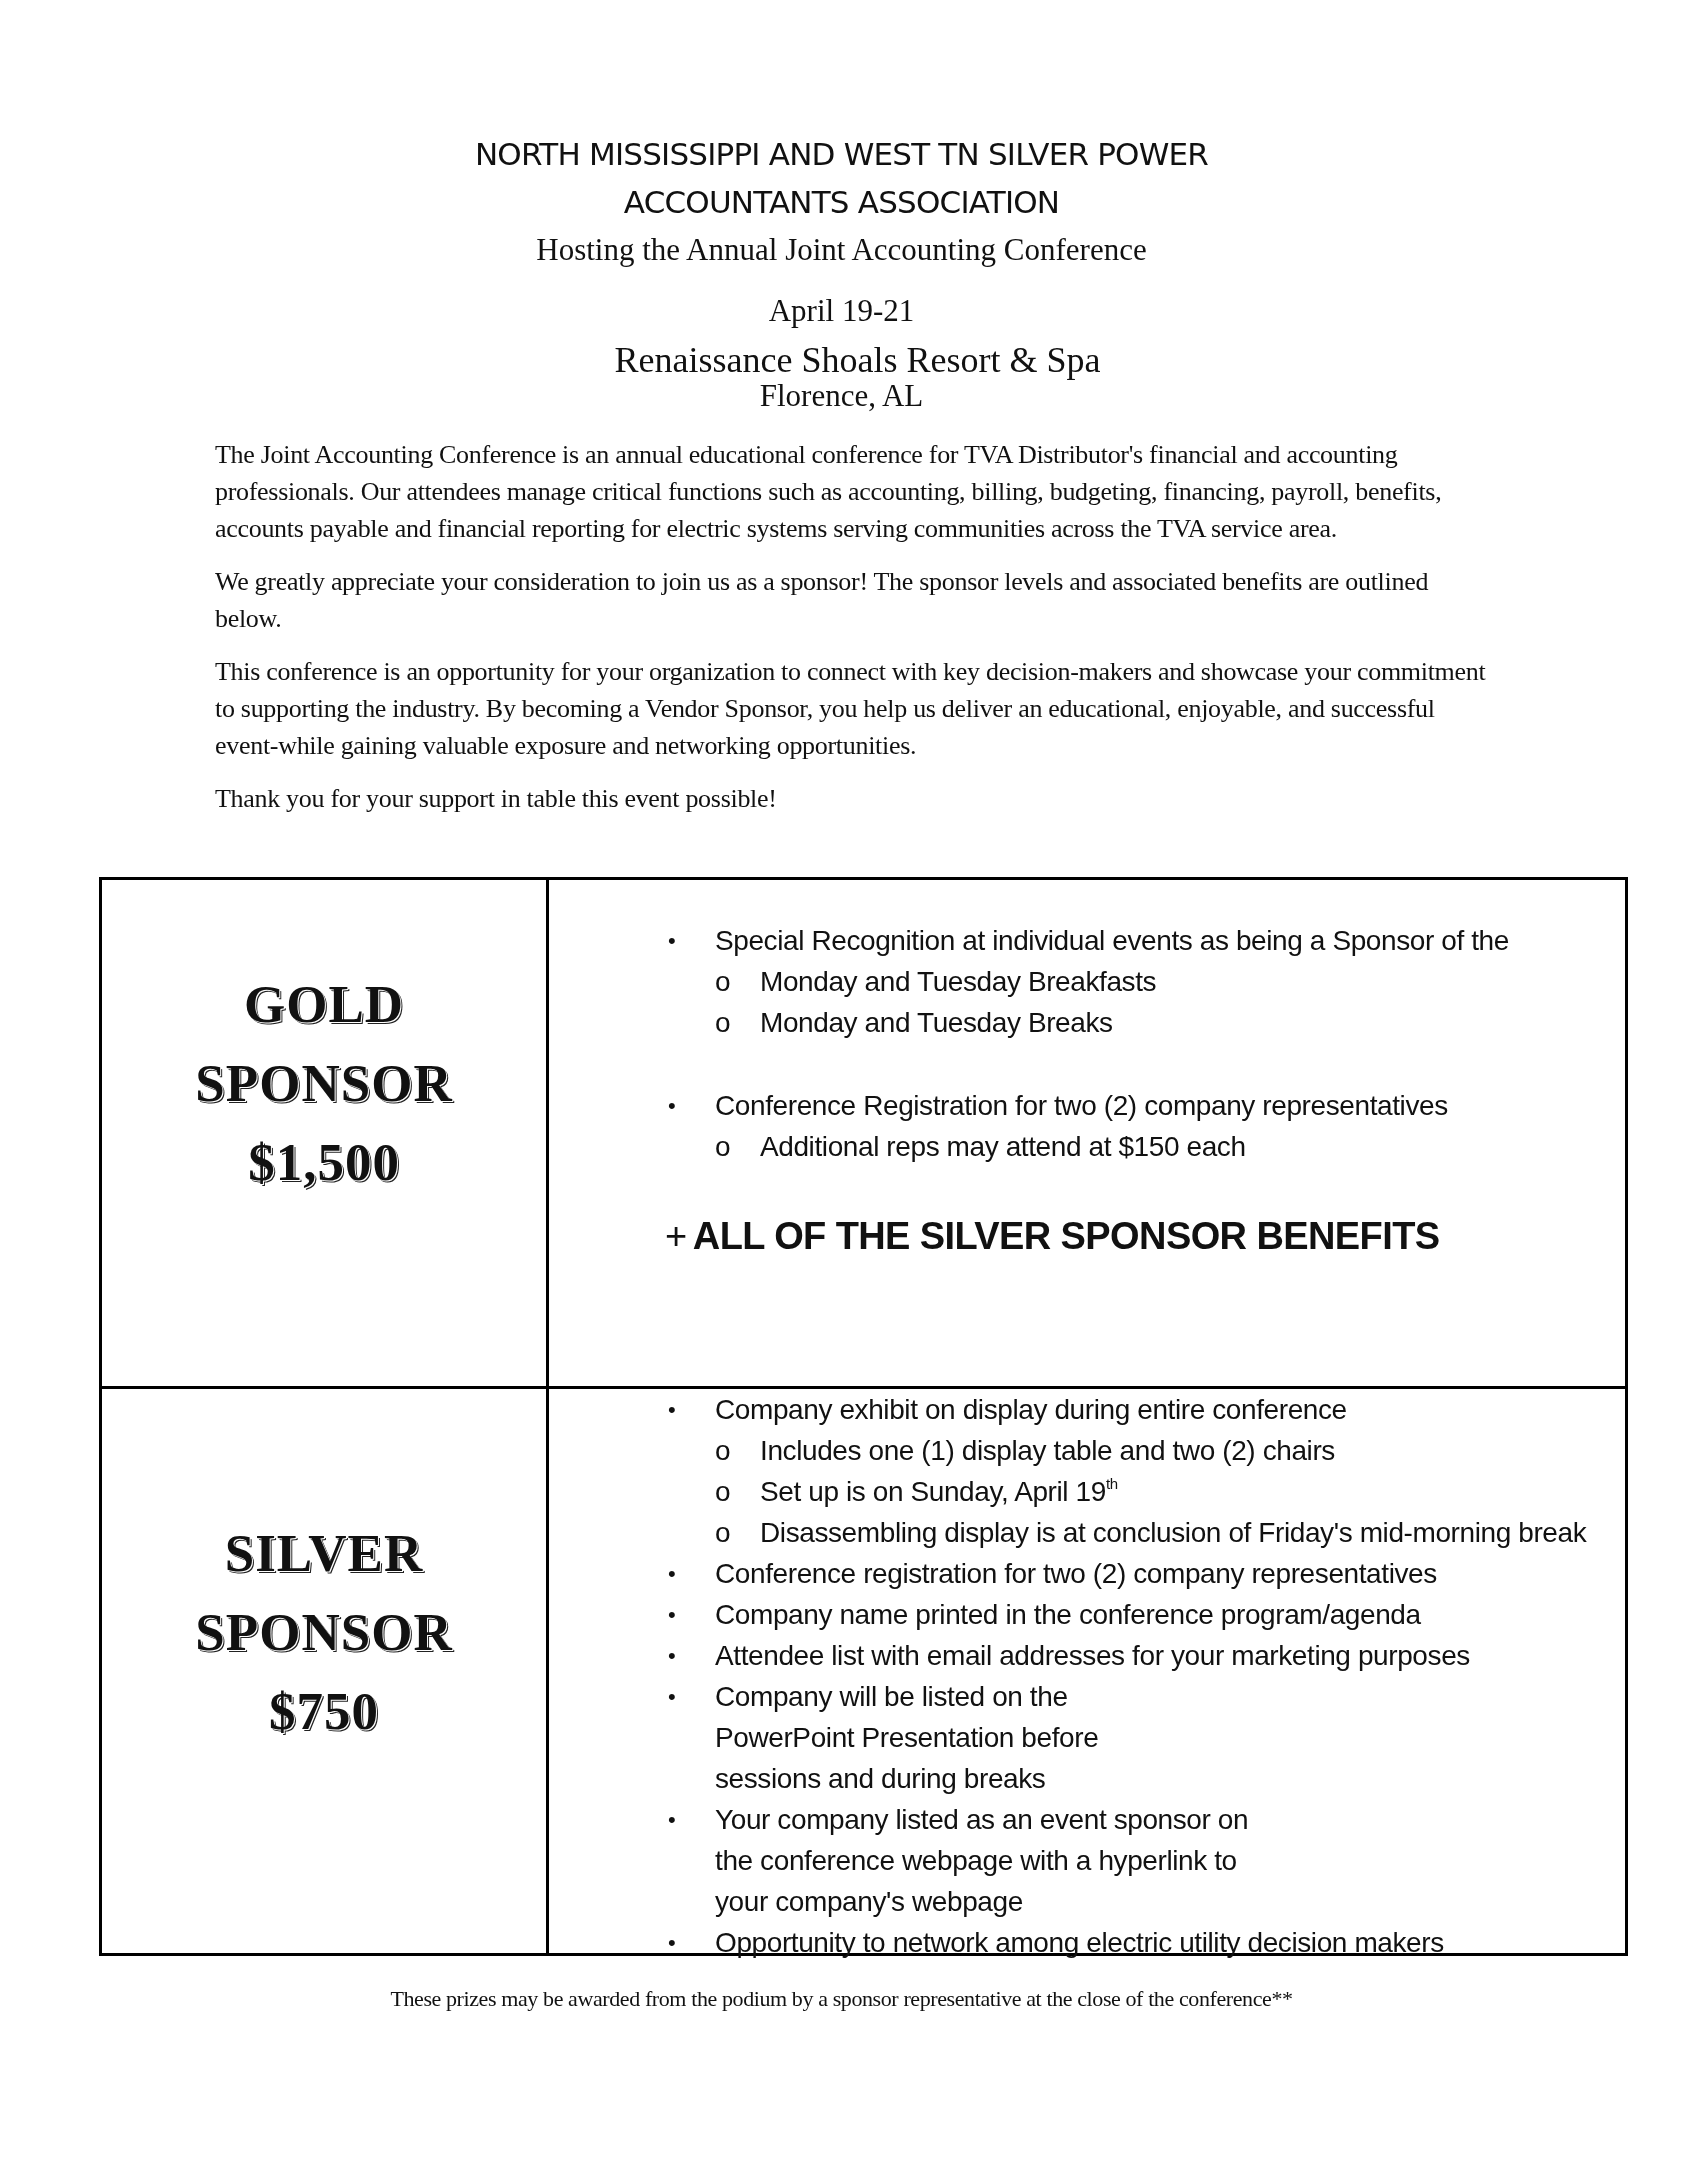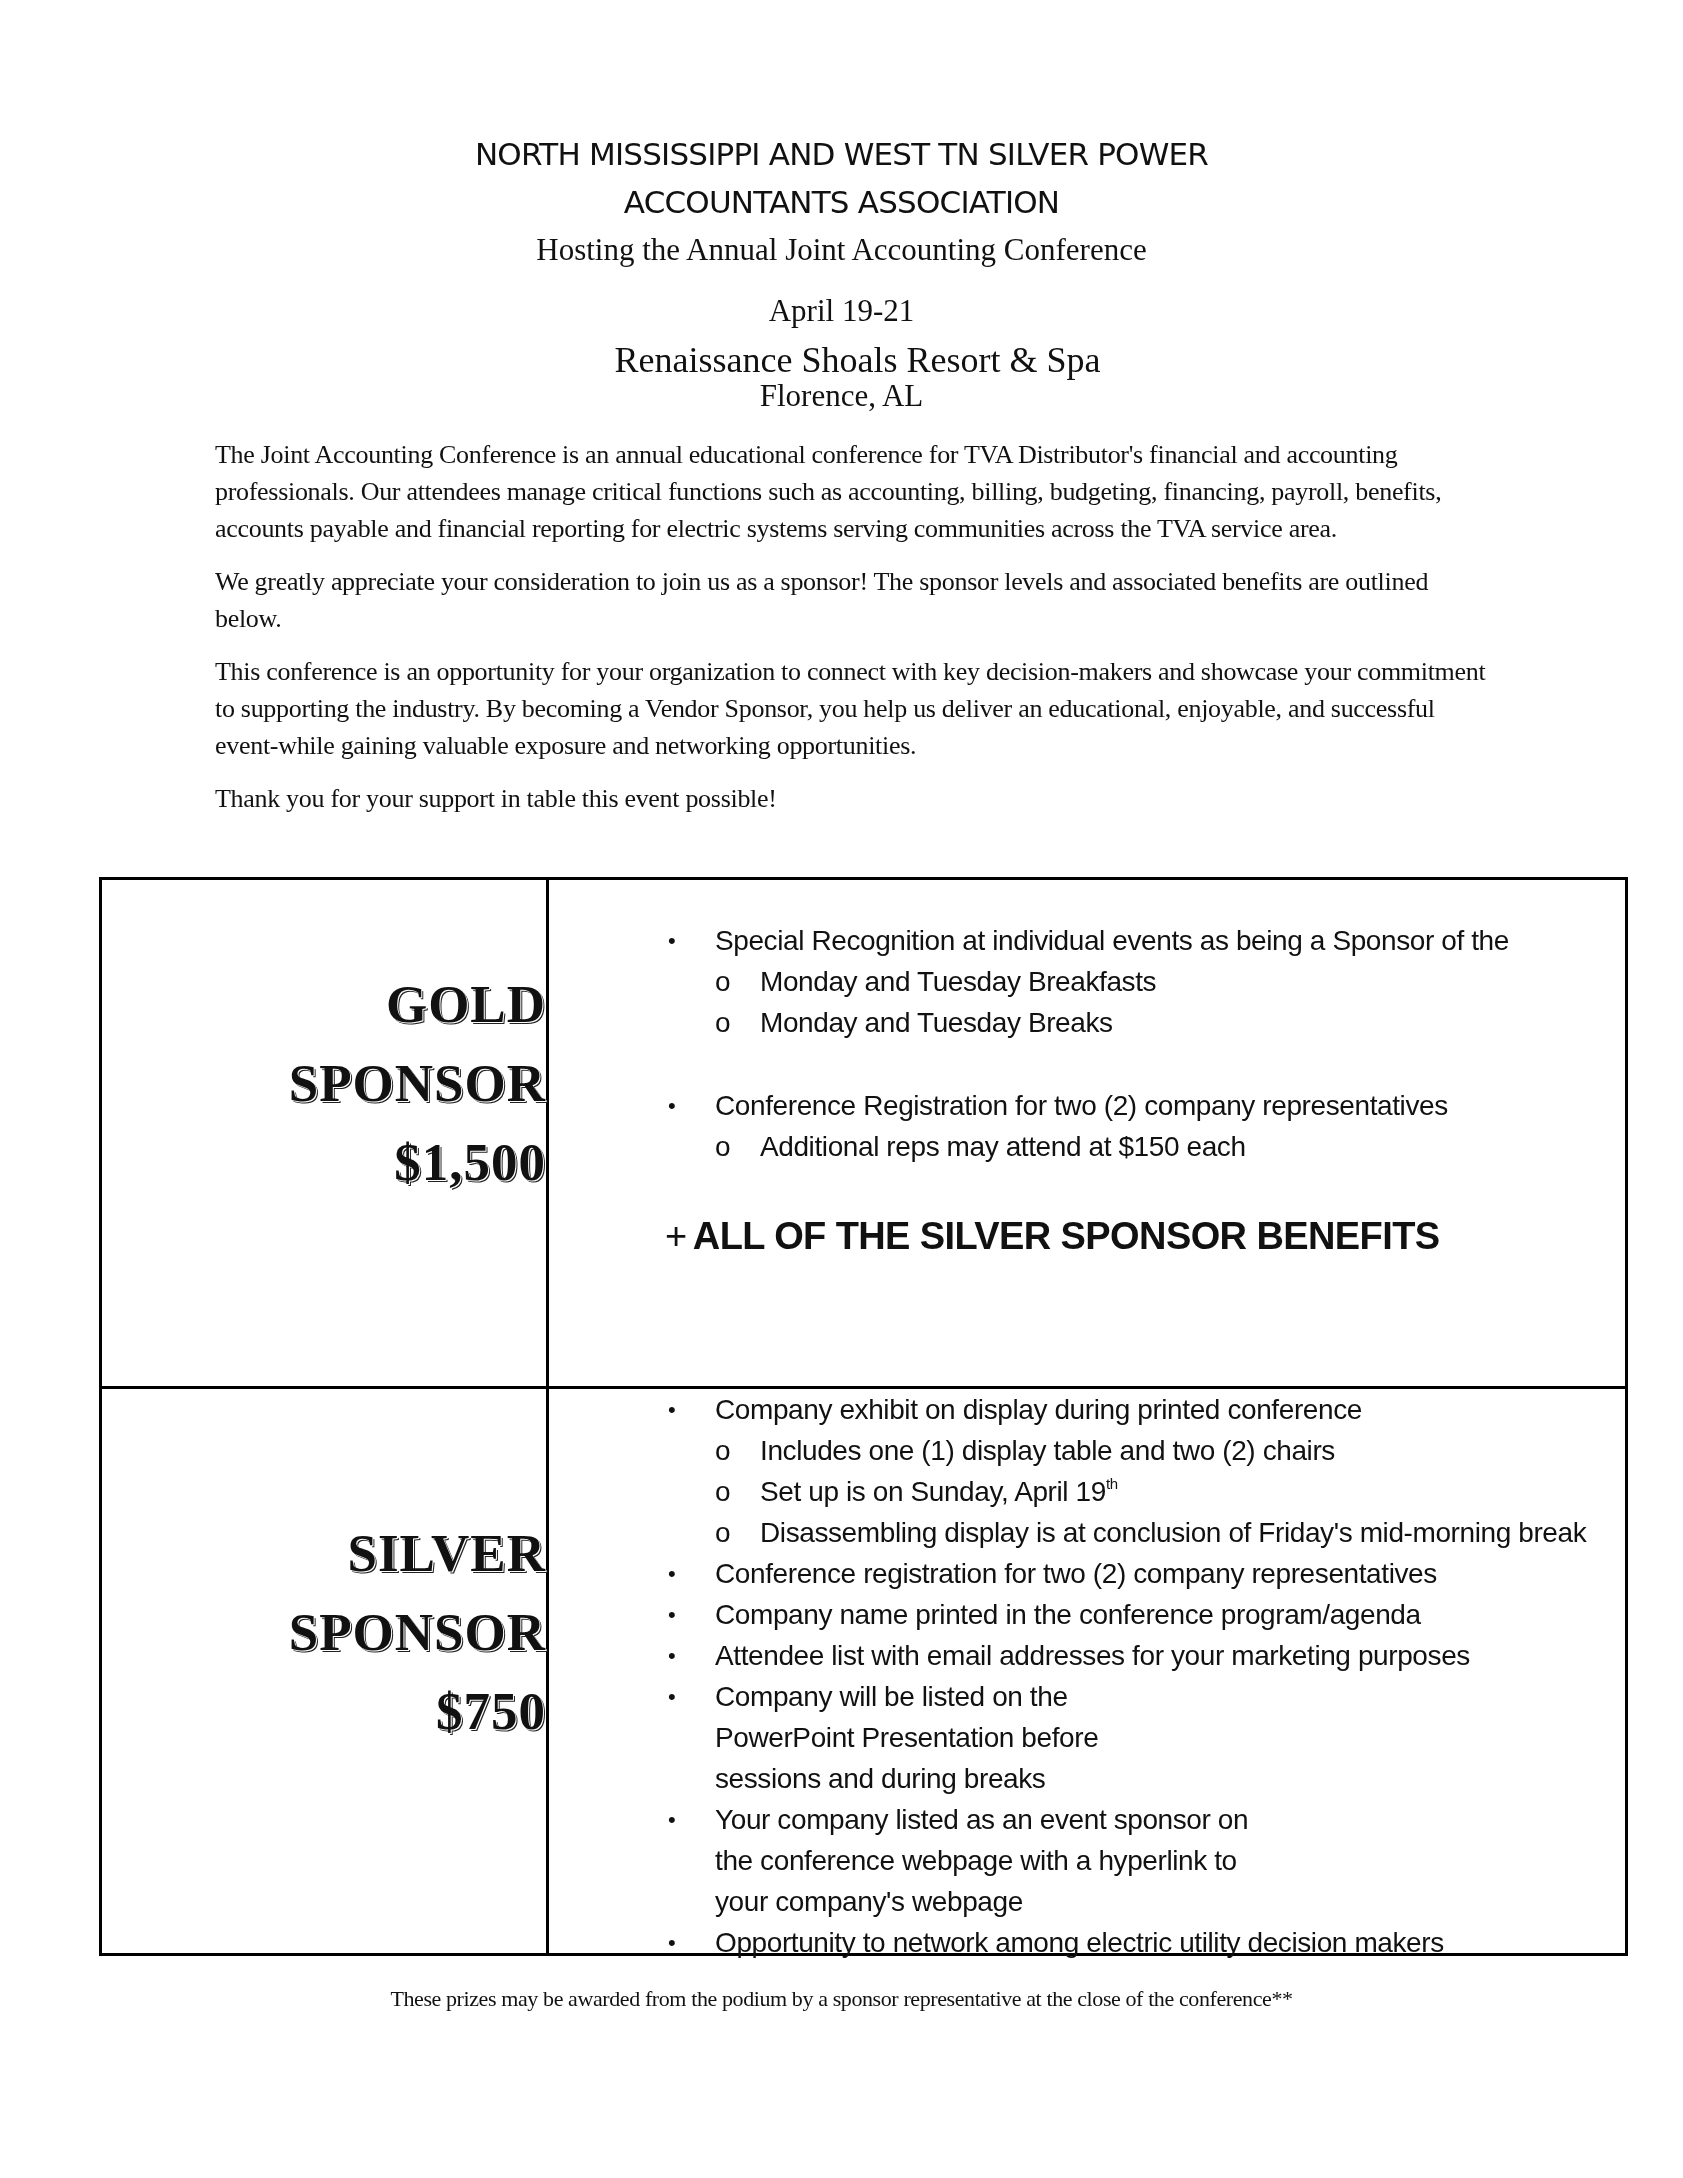--- a/index.html
+++ b/index.html
@@ -20,21 +20,21 @@
   .intro { position: absolute; left: 199px; top: 420px; width: 1307px;
     font-family: "Liberation Serif", serif; font-size: 26px; line-height: 37px; color: #111;
     letter-spacing: -0.3px; }
   .intro p { margin: 16px; }
 
   .tiers { position: absolute; left: 99px; top: 877px; width: 1529px; height: 1079px;
     border: 3px solid #000; box-sizing: border-box; }
   .col-divider { position: absolute; left: 444px; top: 0; width: 3px; height: 100%; background: #000; }
   .row-divider { position: absolute; left: 0; top: 506px; width: 100%; height: 3px; background: #000; }
 
-  .tier-label { position: absolute; left: 0; width: 444px; text-align: right;
+  .tier-label { position: absolute; left: 0; width: 444px; text-align: center;
     font-family: "Liberation Serif", serif; font-weight: bold; font-size: 53px; line-height: 79px;
     color: #111; letter-spacing: 1px;
     text-shadow: 1px 1px 0 #fff, 2px 2px 0 #222; }
   #gold-label { top: 85px; }
   #silver-label { top: 634px; }
 
   .benefits { position: absolute; left: 447px; right: 0;
     font-family: "Liberation Sans", sans-serif; font-size: 28px; color: #111; letter-spacing: -0.4px; }
   #gold-benefits { top: 40px; }
   #silver-benefits { top: 509px; }
@@ -112,21 +112,21 @@
 
   <div class="tier-label" id="silver-label">
     <div>SILVER</div>
     <div>SPONSOR</div>
     <div>$750</div>
   </div>
 
   <div class="benefits" id="silver-benefits">
     <div class="li lvl1">
       <span class="mark">•</span>
-      <span>Company exhibit on display during printed conference</span>
+      <span>Company exhibit on display during entire conference</span>
     </div>
     <div class="li lvl2">
       <span class="mark">o</span>
       <span>Includes one (1) display table and two  (2) chairs</span>
     </div>
     <div class="li lvl2">
       <span class="mark">o</span>
       <span>Set up is on Sunday, April 19</span><sup>th</sup>
     </div>
     <div class="li lvl2" style="padding-right:20px;">

